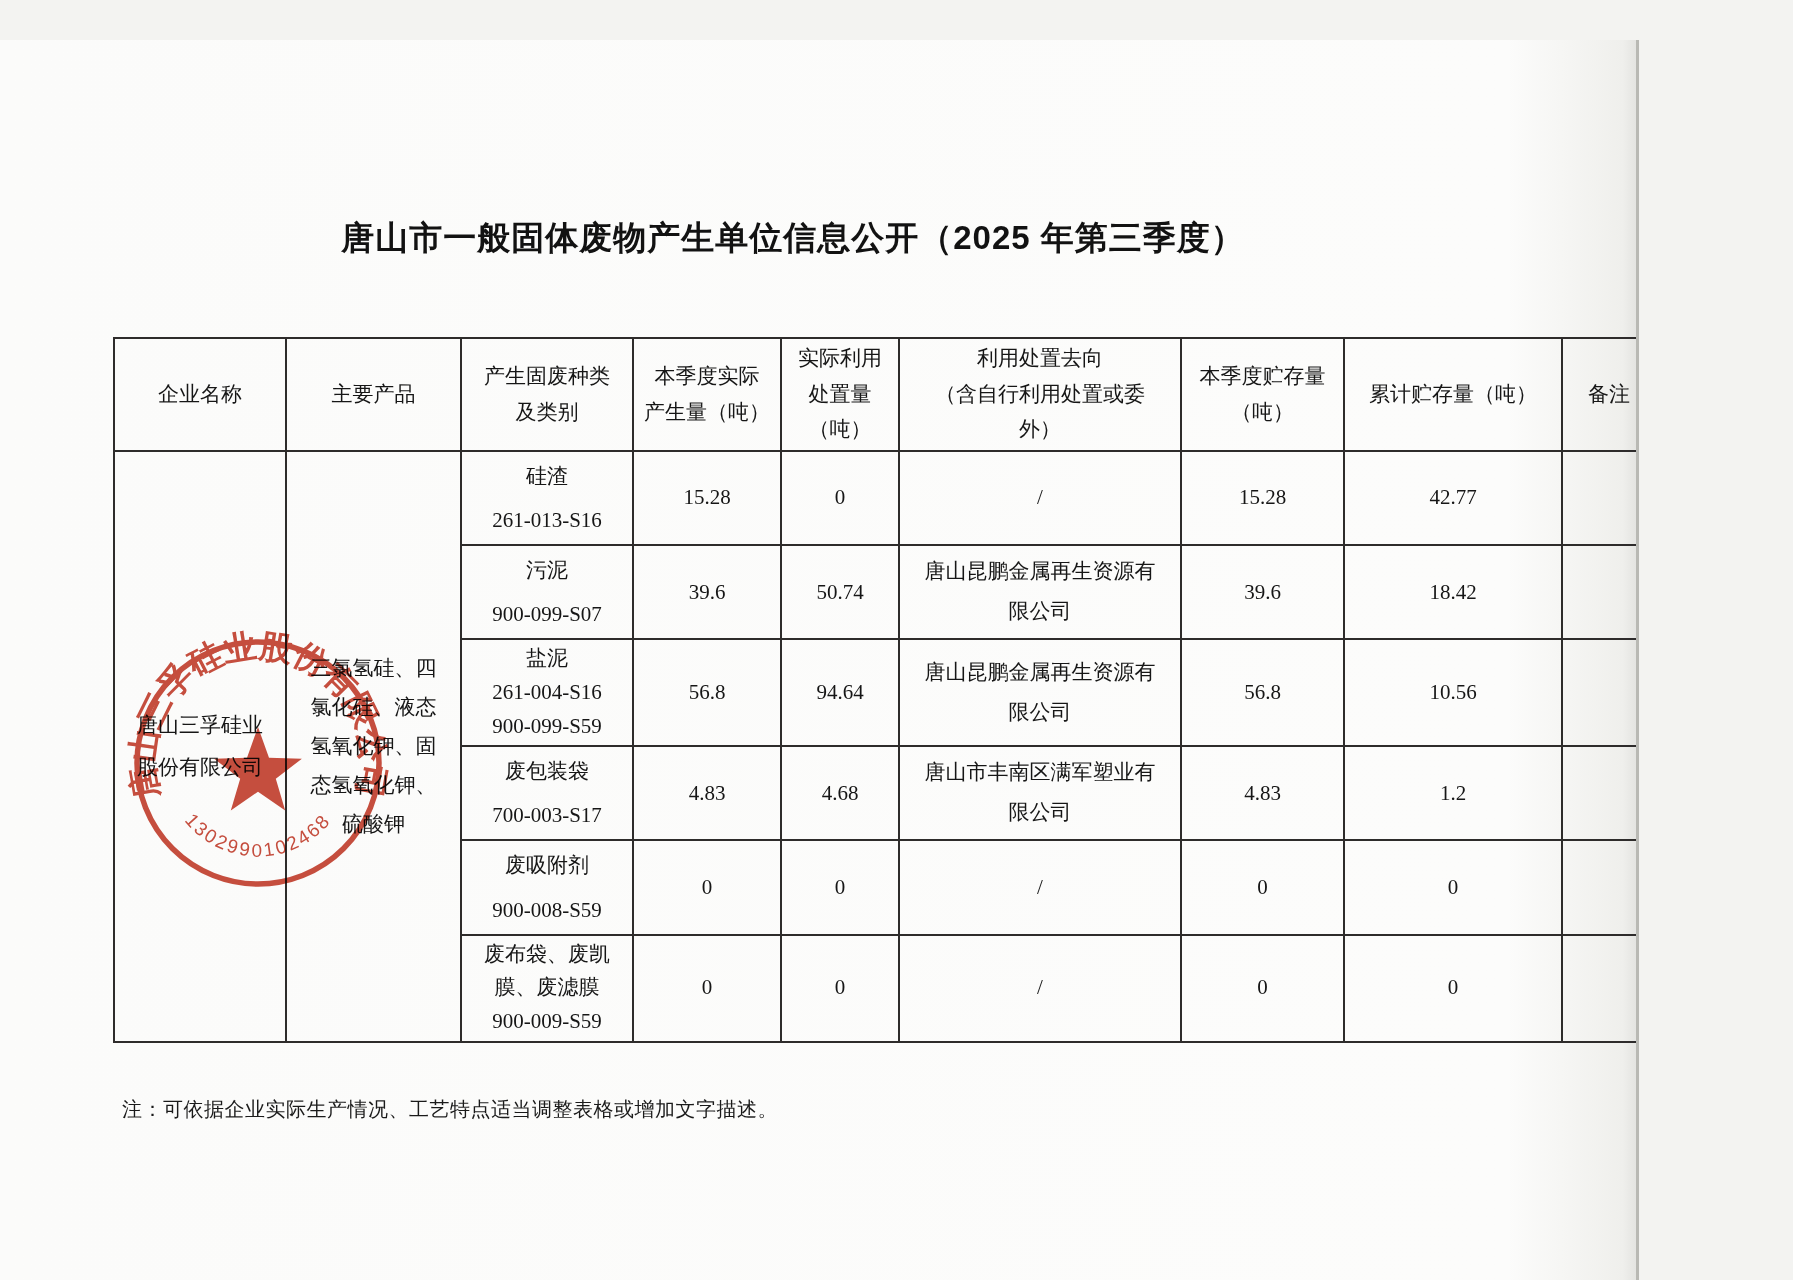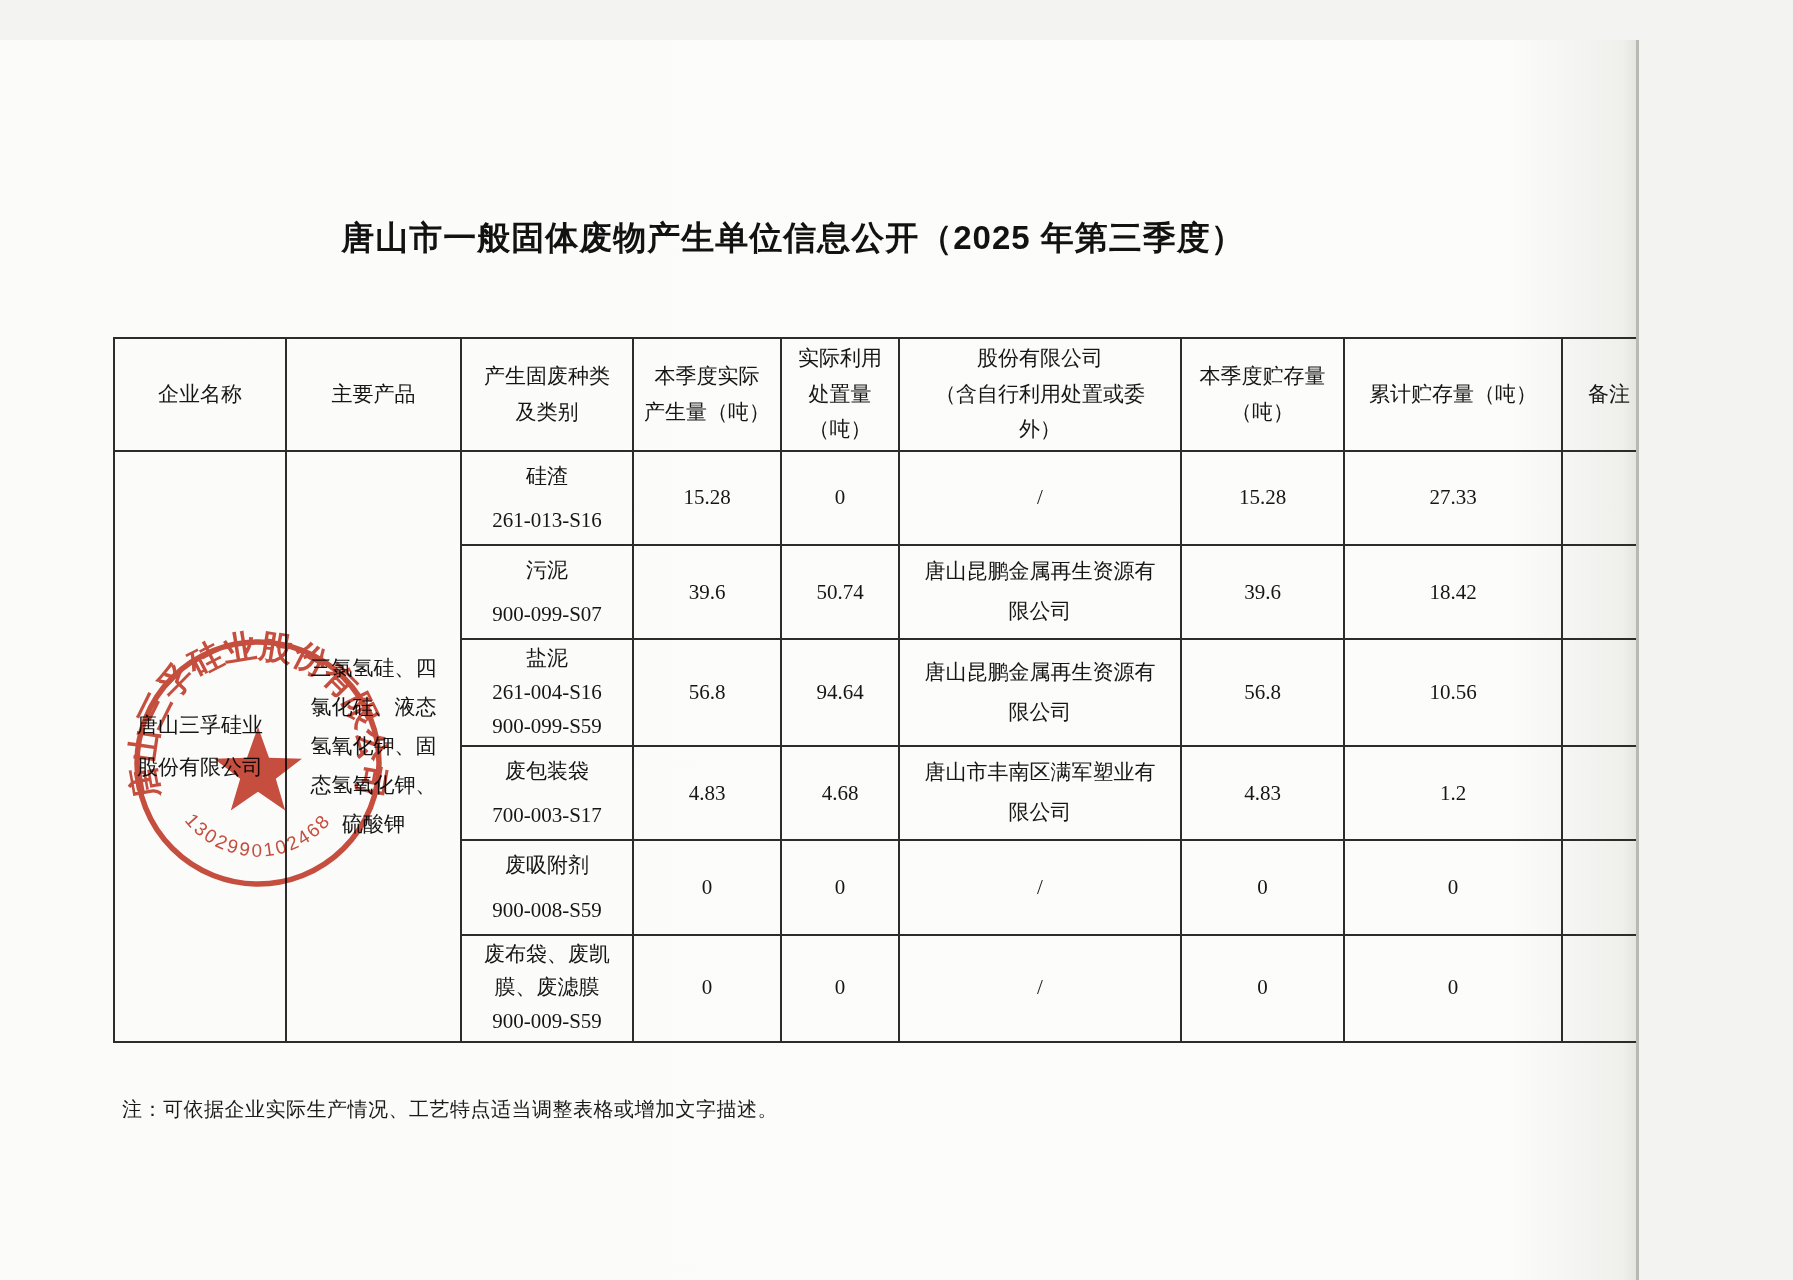--- a/index.html
+++ b/index.html
@@ -88,21 +88,21 @@
       <tr>
         <th>企业名称</th>
         <th>主要产品</th>
         <th>产生固废种类
 及类别</th>
         <th>本季度实际
 产生量（吨）</th>
         <th>实际利用
 处置量
 （吨）</th>
-        <th>股份有限公司
+        <th>利用处置去向
 （含自行利用处置或委
 外）</th>
         <th>本季度贮存量
 （吨）</th>
         <th>累计贮存量（吨）</th>
         <th>备注</th>
       </tr>
     </thead>
     <tbody>
       <tr class="r1">
@@ -112,21 +112,21 @@
 氯化硅、液态
 氢氧化钾、固
 态氢氧化钾、
 硫酸钾</td>
         <td class="waste">硅渣
 261-013-S16</td>
         <td class="num">15.28</td>
         <td class="num">0</td>
         <td class="dest">/</td>
         <td class="num">15.28</td>
-        <td class="num">27.33</td>
+        <td class="num">42.77</td>
         <td></td>
       </tr>
       <tr class="r2">
         <td class="waste">污泥
 900-099-S07</td>
         <td class="num">39.6</td>
         <td class="num">50.74</td>
         <td class="dest">唐山昆鹏金属再生资源有
 限公司</td>
         <td class="num">39.6</td>

